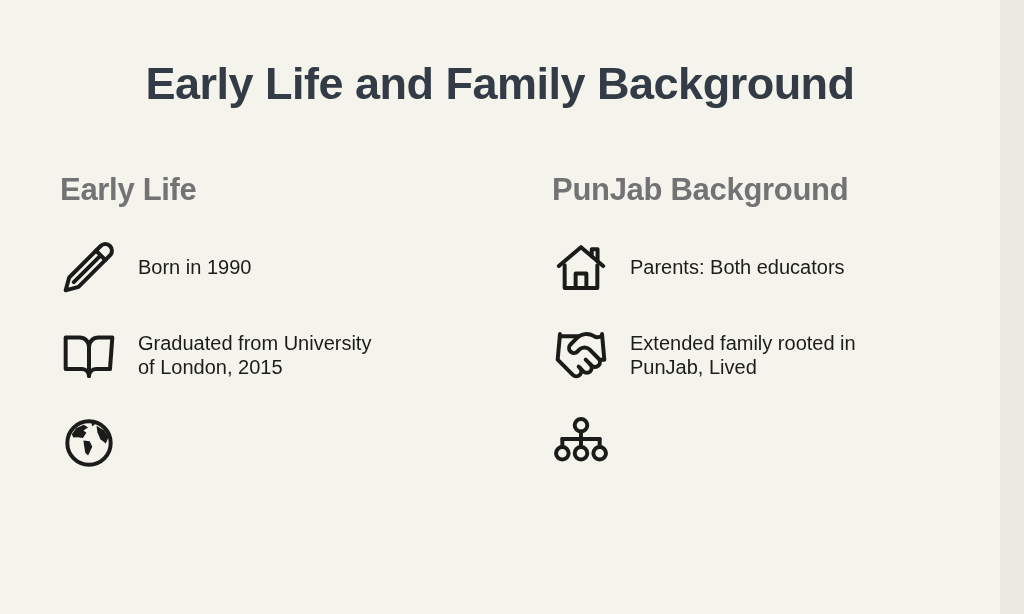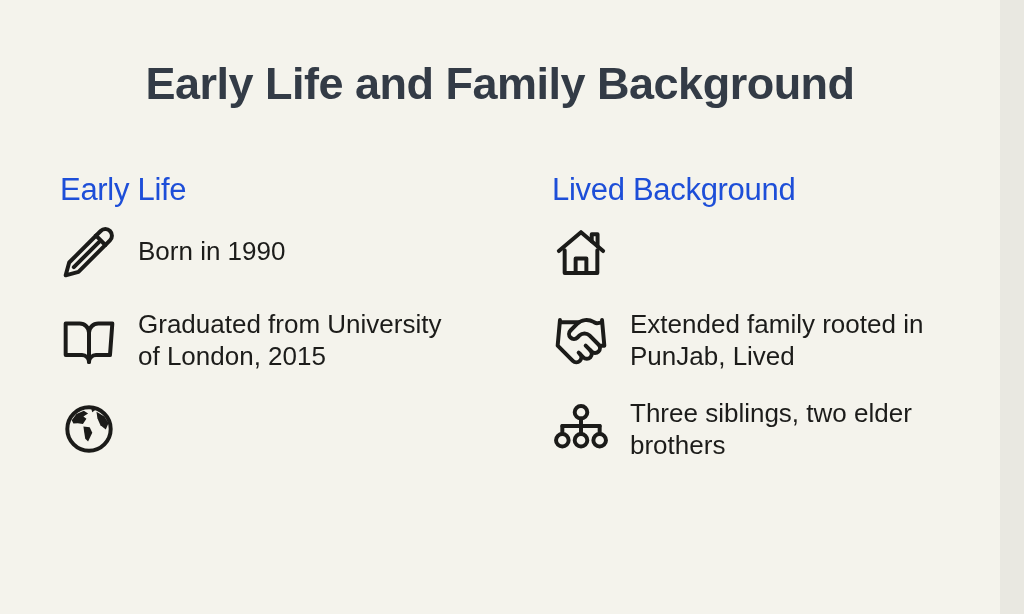--- a/index.html
+++ b/index.html
@@ -24,25 +24,25 @@
     color: #333b46;
   }
   .columns {
     display: grid;
     grid-template-columns: 452px 452px;
     column-gap: 40px;
     padding: 0 60px;
     margin-top: 62px;
   }
   .col-heading {
-    margin: 0 0 13px 0;
+    margin: 0 0 28px 0;
     font-size: 31px;
-    font-weight: 400;
+    font-weight: 700;
     letter-spacing: -0.3px;
-    color: #1d4ed8;
+    color: #737373;
   }
   .item {
     display: flex;
     align-items: center;
     margin-bottom: 26px;
   }
   .item-icon {
     flex: 0 0 58px;
     width: 58px;
     height: 62px;
@@ -55,21 +55,21 @@
     height: 56px;
     stroke: #1b1b19;
     fill: none;
     stroke-width: 1.7;
     stroke-linecap: round;
     stroke-linejoin: round;
   }
   .item-icon svg .fill { fill: #1b1b19; stroke: none; }
   .item-text {
     margin-left: 20px;
-    font-size: 26px;
+    font-size: 20px;
     line-height: 1.22;
     color: #1c1c1a;
     white-space: pre-line;
   }
 </style>
 </head>
 <body>
 
 <div class="slide">
 
@@ -109,31 +109,32 @@
             <path class="fill" d="M4.6 8.2 6.6 5.6 9.8 4.2 11.6 5.4 9.6 6.6 10.9 7.6 9.4 9.9 7.2 9.5 5.3 9.6 Z"></path>
             <path class="fill" d="M9.6 10.9 12.3 11.3 13.4 13.6 11.6 17.4 10.4 16.2 9.9 13.2 Z"></path>
             <path class="fill" d="M15.2 4.6 18.6 6.6 20.4 9.4 19.2 12.2 16.9 10.4 15.6 7.4 Z"></path>
             <path class="fill" d="M12.9 3.1 15 3.6 13.4 4.8 Z"></path>
           </svg>
         </span>
       </div>
     </div>
 
     <div class="column">
-      <h2 class="col-heading">Lived Background</h2>
+      <h2 class="col-heading">PunJab Background</h2>
 
       <div class="item">
         <span class="item-icon">
           <svg viewBox="0 0 24 24">
             <path d="m2.5 11.6 9.5-8.1 9.5 8.1"></path>
             <path d="M16.6 7.4V4.4h2.5v5.1"></path>
             <path d="M5 11.2V21h14v-9.8"></path>
             <path d="M9.7 21v-6.2h4.6V21"></path>
           </svg>
         </span>
+        <span class="item-text">Parents: Both educators</span>
       </div>
 
       <div class="item">
         <span class="item-icon">
           <svg viewBox="0 0 24 24">
             <path d="m11 17 2 2a1 1 0 1 0 3-3"></path>
             <path d="m14 14 2.5 2.5a1 1 0 1 0 3-3l-3.88-3.88a3 3 0 0 0-4.24 0l-.88.88a1 1 0 1 1-3-3l2.81-2.81a5.79 5.79 0 0 1 7.06-.87l.47.28a2 2 0 0 0 1.42.25L21 4"></path>
             <path d="m21 3 1 11h-2"></path>
             <path d="M3 3 2 14l6.5 6.5a1 1 0 1 0 3-3"></path>
             <path d="M3 4h8"></path>
@@ -148,19 +149,17 @@
           <svg viewBox="0 0 24 24">
             <circle cx="12" cy="4.4" r="2.7"></circle>
             <path d="M12 7.1v3.2"></path>
             <path d="M4 10.3h16"></path>
             <path d="M4 10.3v3.2M12 10.3v3.2M20 10.3v3.2"></path>
             <circle cx="4" cy="16.4" r="2.7"></circle>
             <circle cx="12" cy="16.4" r="2.7"></circle>
             <circle cx="20" cy="16.4" r="2.7"></circle>
           </svg>
         </span>
-        <span class="item-text">Three siblings, two elder
-brothers</span>
       </div>
     </div>
 
   </div>
 </div>
 
 </body></html>

